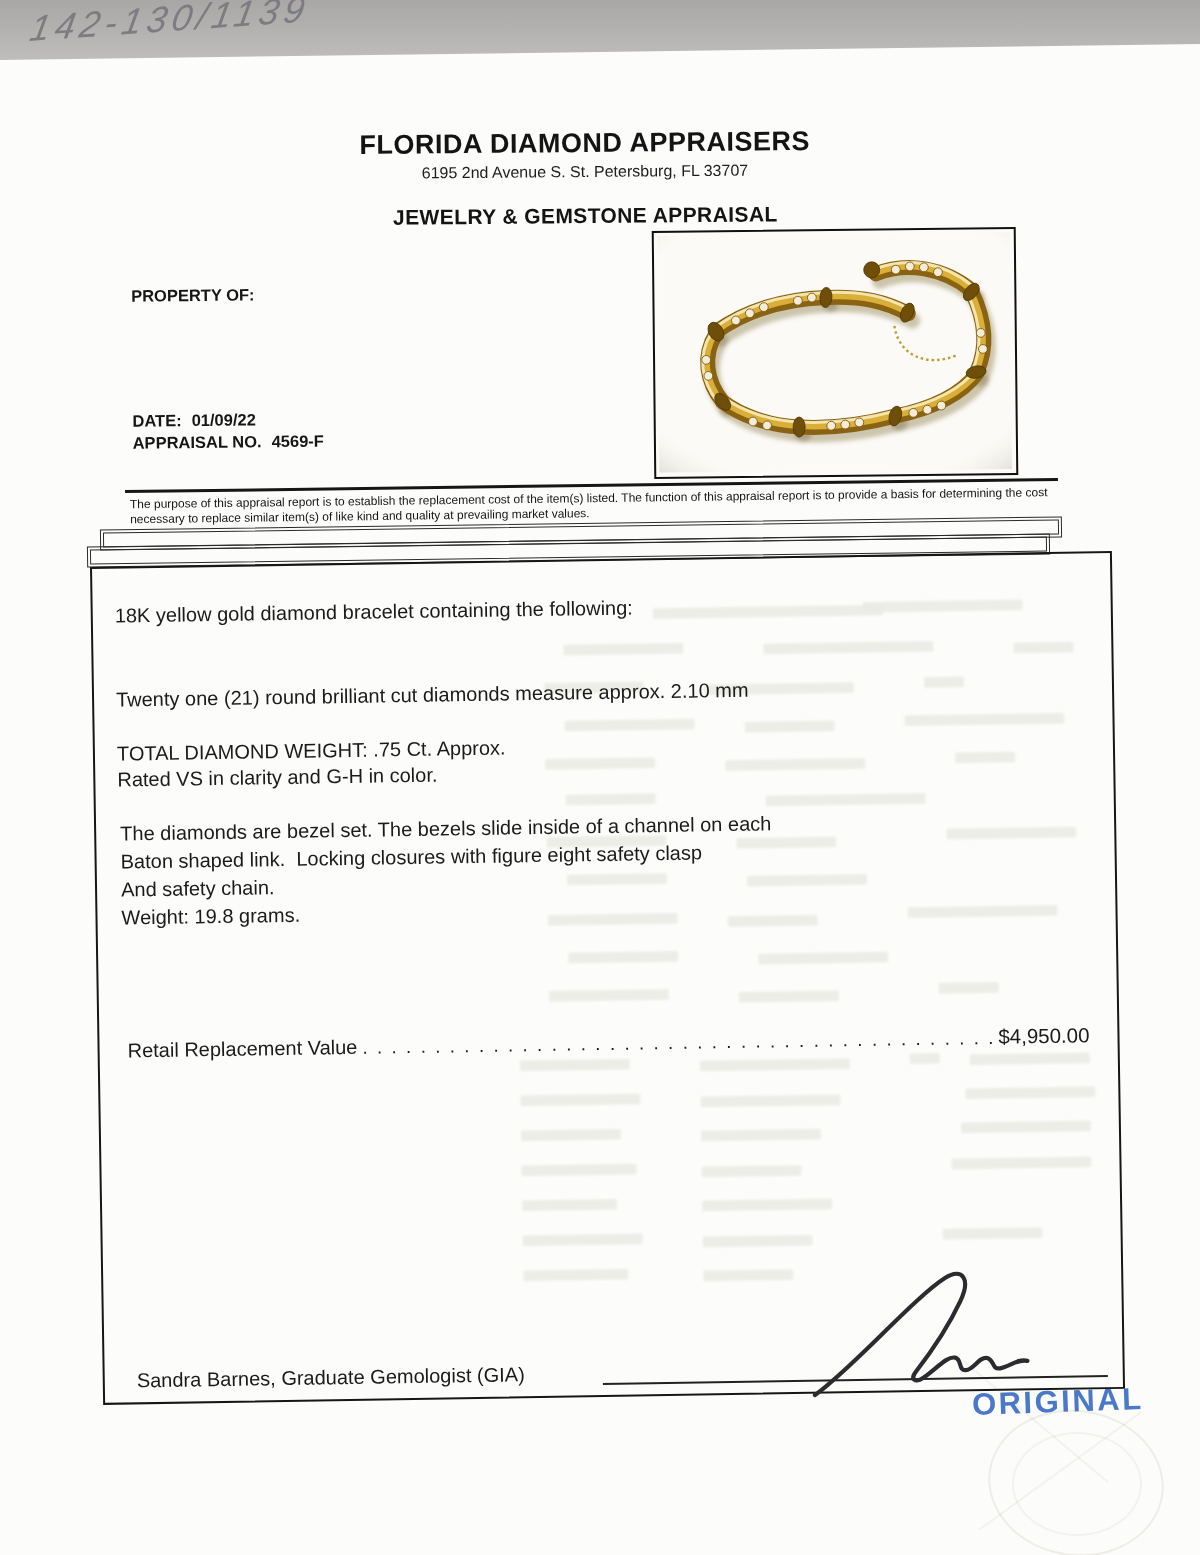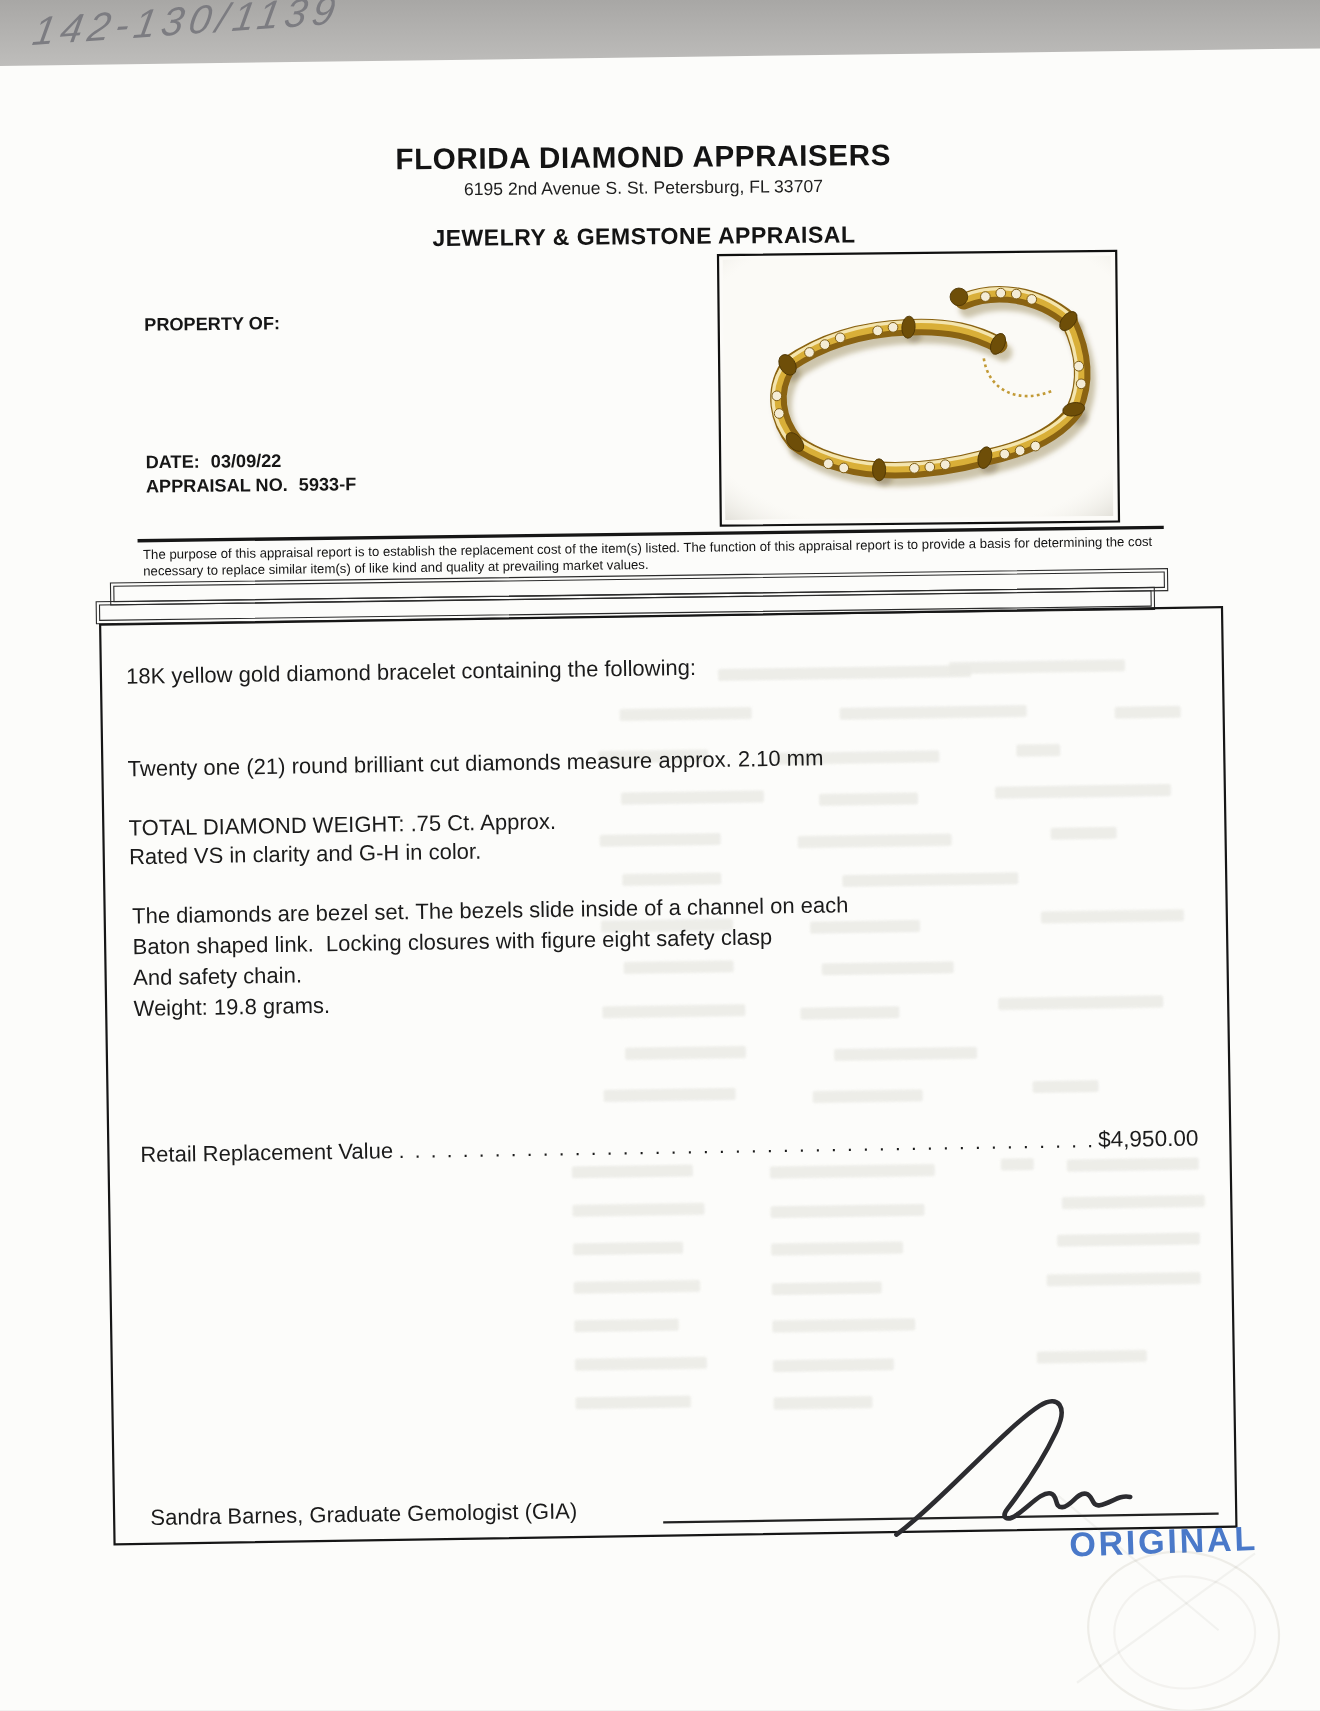--- a/index.html
+++ b/index.html
@@ -79,22 +79,22 @@
   <div class="handwriting">142-130/1139</div>
 
   <div class="header">
     <div class="company">FLORIDA DIAMOND APPRAISERS</div>
     <div class="address">6195 2nd Avenue S. St. Petersburg, FL 33707</div>
     <div class="doctitle">JEWELRY &amp; GEMSTONE APPRAISAL</div>
   </div>
 
   <div class="metas">
     <div class="lbl property">PROPERTY OF:</div>
-    <div class="lbl dateline"><span>DATE:</span><span class="val">03/09/22</span></div>
-    <div class="lbl apprline"><span>APPRAISAL NO.</span><span class="val">5933-F</span></div>
+    <div class="lbl dateline"><span>DATE:</span><span class="val">01/09/22</span></div>
+    <div class="lbl apprline"><span>APPRAISAL NO.</span><span class="val">4569-F</span></div>
   </div>
 
   <div class="photobox">
     <svg width="353" height="237" viewBox="0 0 352 236">
       <defs>
         <radialGradient id="vig" cx="0.5" cy="0.45" r="0.75">
           <stop offset="0%" stop-color="rgba(255,255,255,0)"></stop>
           <stop offset="82%" stop-color="rgba(235,233,226,0)"></stop>
           <stop offset="100%" stop-color="rgba(203,200,190,0.55)"></stop>
         </radialGradient>

